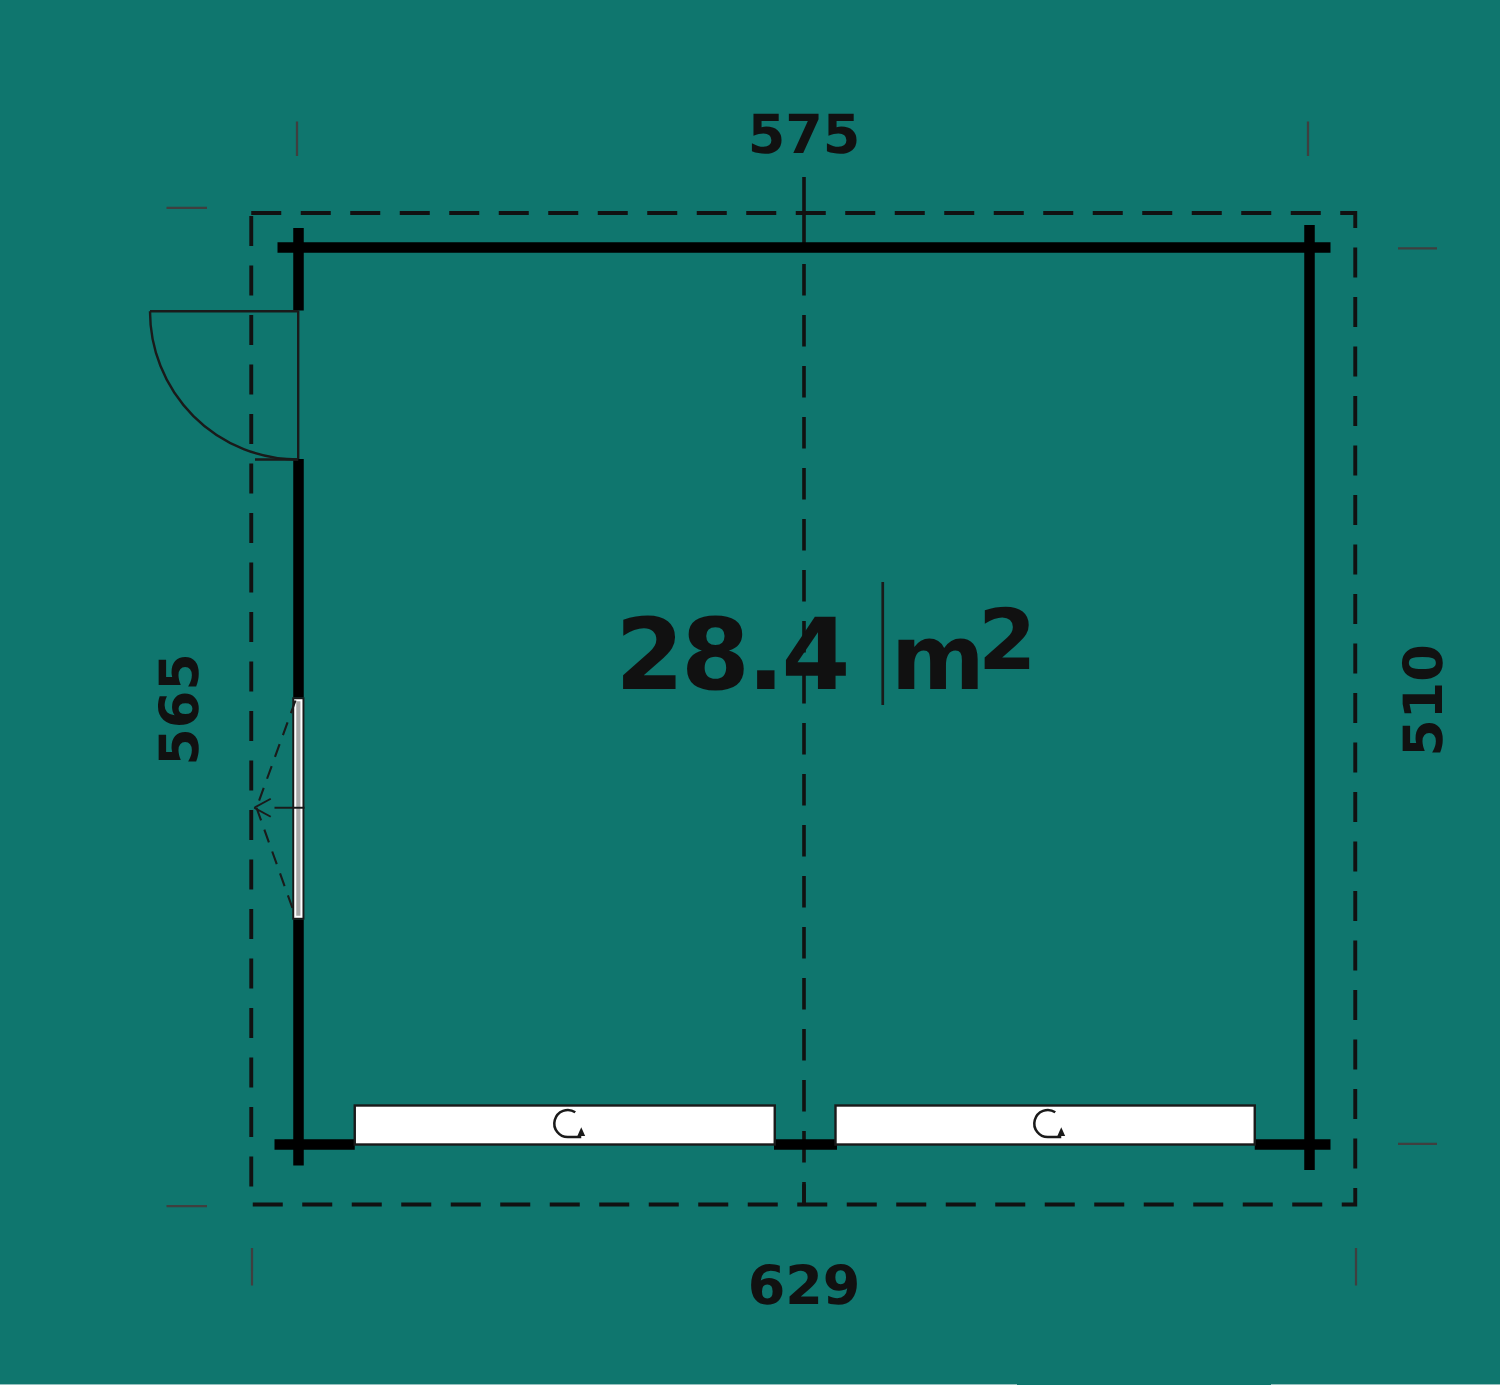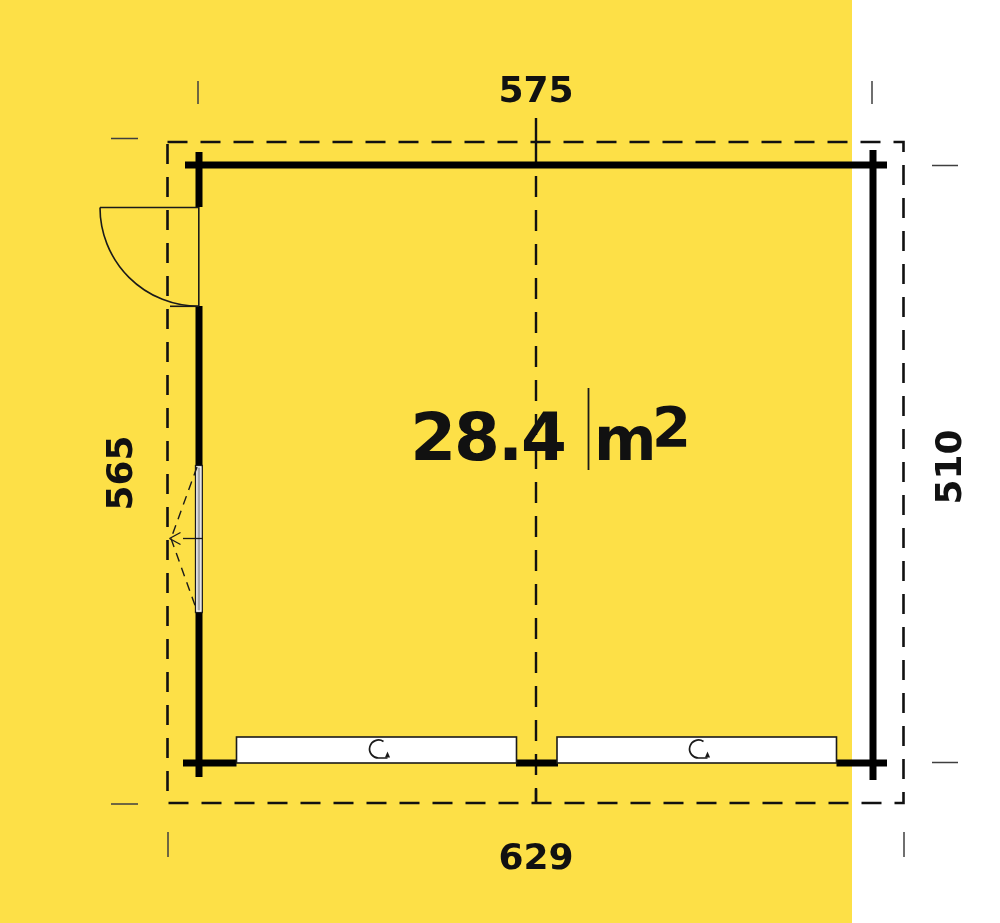--- a/index.html
+++ b/index.html
@@ -6,23 +6,23 @@
     margin: 0;
     padding: 0;
     background: #ffffff;
     width: 1000px;
     height: 923px;
     overflow: hidden;
     font-family: "DejaVu Sans", "Liberation Sans", sans-serif;
   }
   .stage {
     position: relative;
-    width: 852px;
+    width: 1000px;
     height: 923px;
-    background: #fde047;
+    background: #0f766e;
   }
   svg { display: block; }
 
   
   .boundary {
     fill: none;
     stroke: #111111;
     stroke-width: 2.6;
     stroke-dasharray: 20 13;
   }

